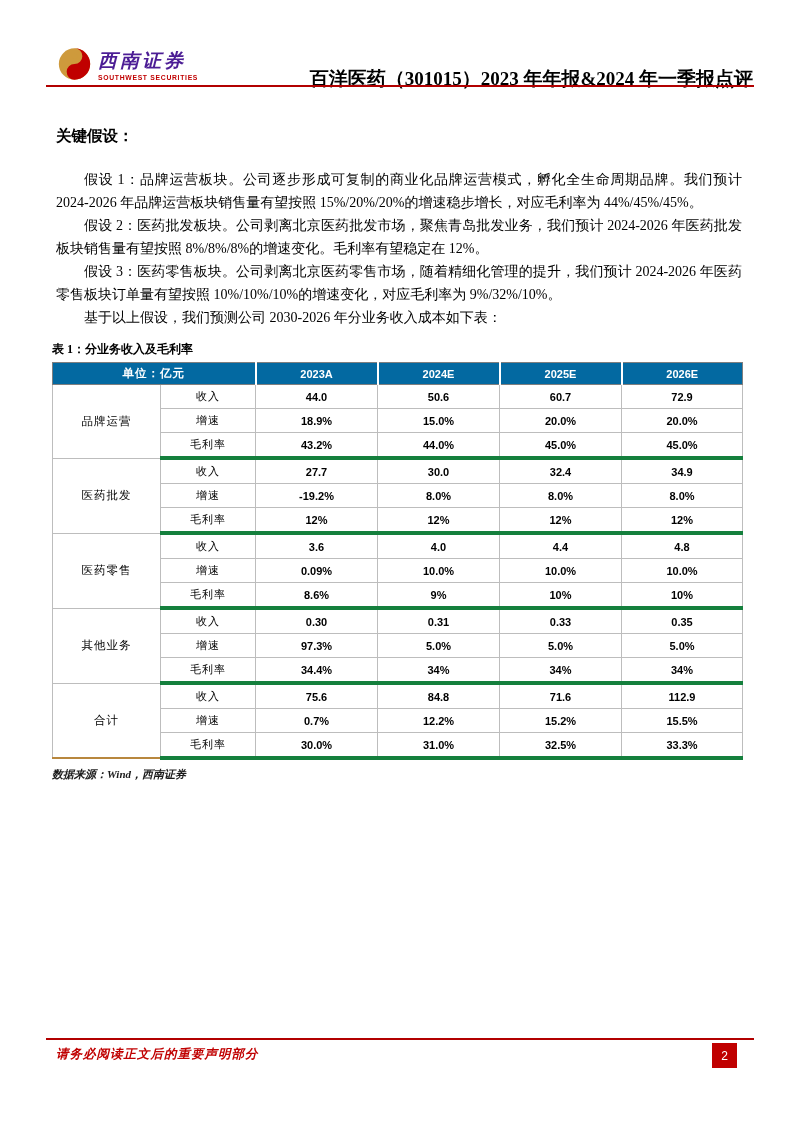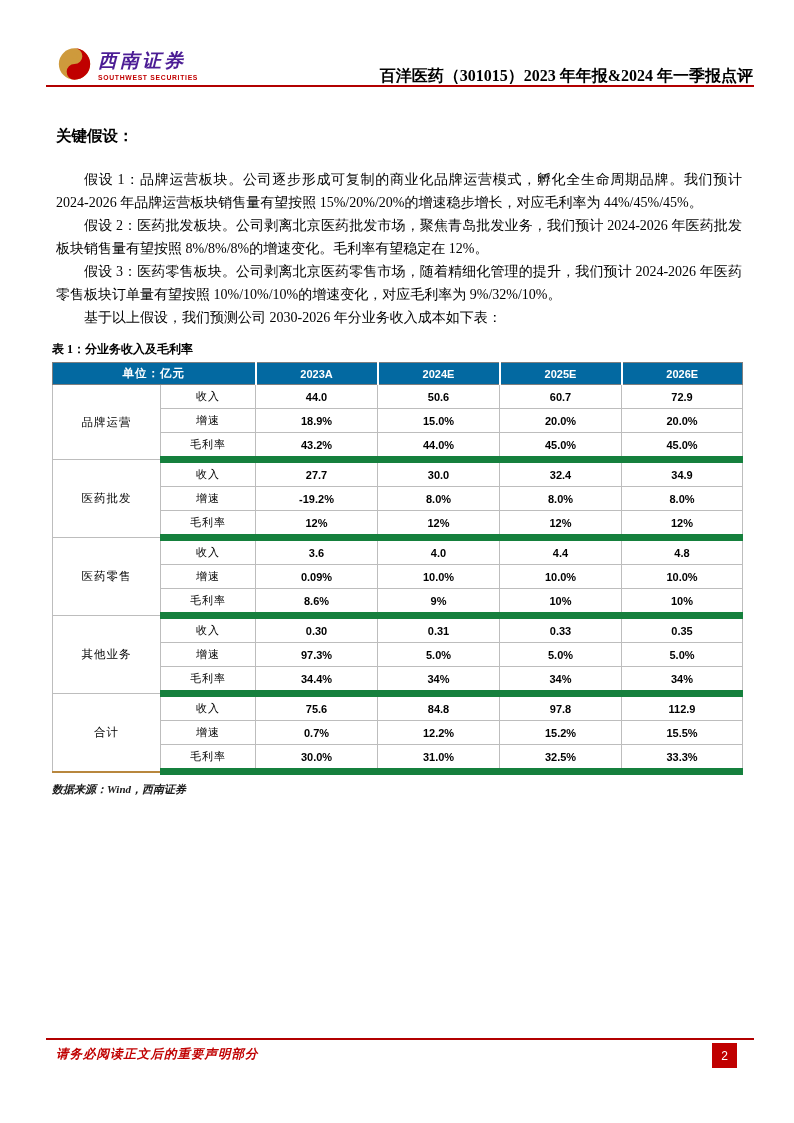--- a/index.html
+++ b/index.html
@@ -6,40 +6,40 @@
   .page{
     position:relative;width:794px;height:1123px;margin:0 auto;background:#fff;
     font-family:"Liberation Serif",serif;color:#000;overflow:hidden;
   }
   
   .logo{position:absolute;left:58px;top:46px;display:flex;align-items:flex-start;}
   .logo-mark{width:33px;height:36px;}
   .logo-text{margin-left:7px;padding-top:4px;}
   .logo-cn{color:#4c1d95;font-size:19px;font-weight:bold;letter-spacing:3px;line-height:22px;font-style:italic;}
   .logo-en{color:#C00000;font-size:6.8px;letter-spacing:0.7px;font-family:"Liberation Sans",sans-serif;font-weight:bold;margin-top:2px;}
-  .report-title{position:absolute;right:41px;top:66px;font-size:16px;font-weight:bold;white-space:nowrap;}
+  .report-title{position:absolute;right:41px;top:66px;font-size:19px;font-weight:bold;white-space:nowrap;}
   .header-rule{position:absolute;left:46px;width:708px;top:85px;height:2px;background:#B20000;}
   
   .content{position:absolute;left:56px;top:126px;width:686px;}
   .kh{font-size:15.5px;font-weight:bold;line-height:20px;margin:0 0 22px 0;}
   .para{margin:0;font-size:14px;line-height:23px;text-align:justify;text-indent:2em;}
   
   .tbl-caption{margin:12px 0 5px -4px;font-size:12px;font-weight:bold;line-height:16px;}
   table.data{
     border-collapse:collapse;table-layout:fixed;width:690px;margin-left:-4px;
     border:1px solid #7f7f7f;border-bottom:2.5px solid #B8873E;font-size:11px;
   }
   th{background:#0369a1;color:#fff;height:21px;padding:0;font-weight:bold;border-bottom:1px solid #7f7f7f;}
   th.unit{font-size:11.5px;letter-spacing:1px;}
   th.yr{font-family:"Liberation Sans",sans-serif;border-left:2px solid #fff;font-size:11px;}
   td{border:1px solid #bdbdbd;height:21px;padding:1px 0;text-align:center;vertical-align:middle;}
   td.cat{font-size:11.5px;letter-spacing:1px;}
   td.met{font-size:11px;letter-spacing:1px;}
   td.num{font-family:"Liberation Sans",sans-serif;font-weight:bold;font-size:11px;}
-  tr.g-last td{border-bottom:7px solid #15803d;}
+  tr.g-last td{border-bottom:4px solid #15803d;}
   .source{margin:7px 0 0 -4px;font-size:11px;font-style:italic;font-weight:bold;color:#1a1a1a;}
   
   .footer-rule{position:absolute;left:46px;width:708px;top:1038px;height:2px;background:#B20000;}
   .disclaimer{position:absolute;left:56px;top:1046px;color:#C00000;font-size:12.5px;font-weight:bold;font-style:italic;letter-spacing:1px;}
   .page-num{
     position:absolute;left:712px;top:1043px;width:25px;height:25px;background:#C00000;color:#fff;
     display:flex;align-items:center;justify-content:center;font-size:12px;font-family:"Liberation Sans",sans-serif;
   }
 </style>
 </head>
@@ -181,21 +181,21 @@
           <td class="num">34%</td>
           <td class="num">34%</td>
           <td class="num">34%</td>
         </tr>
 
         <tr>
           <td class="cat" rowspan="3">合计</td>
           <td class="met">收入</td>
           <td class="num">75.6</td>
           <td class="num">84.8</td>
-          <td class="num">97.8</td>
+          <td class="num">71.6</td>
           <td class="num">112.9</td>
         </tr>
         <tr>
           <td class="met">增速</td>
           <td class="num">0.7%</td>
           <td class="num">12.2%</td>
           <td class="num">15.2%</td>
           <td class="num">15.5%</td>
         </tr>
         <tr class="g-last">

